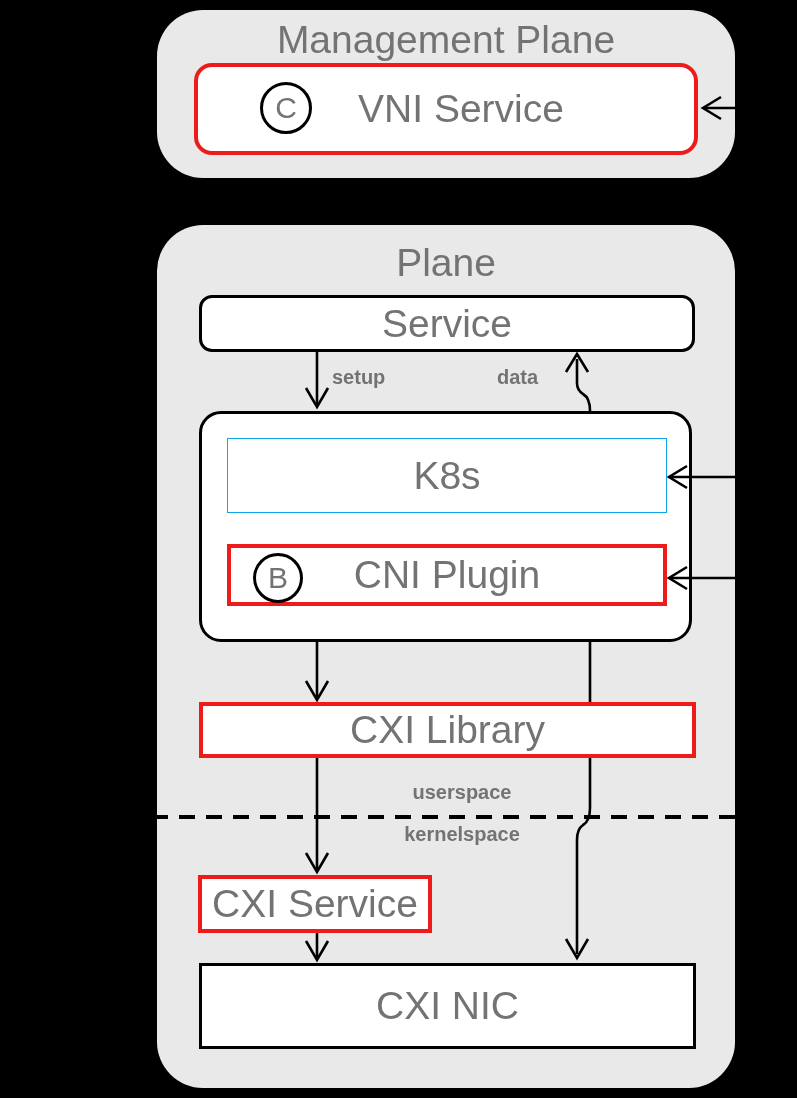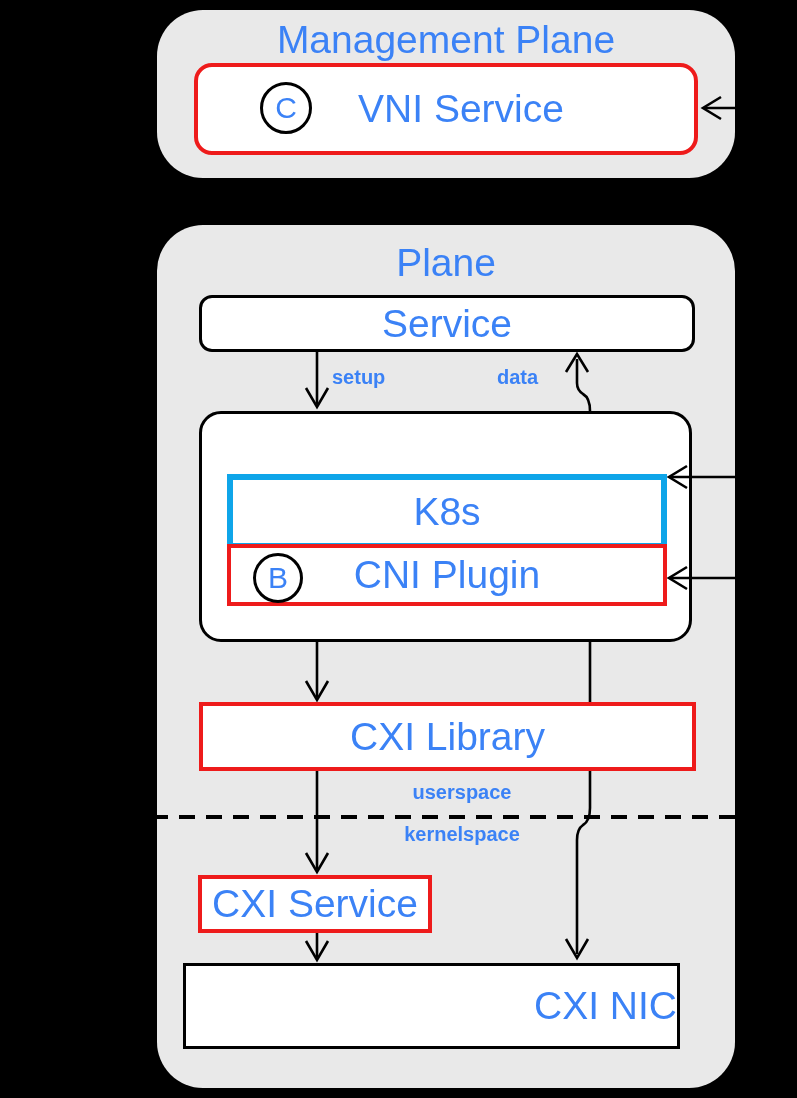--- a/index.html
+++ b/index.html
@@ -1,23 +1,23 @@
 <!DOCTYPE html>
 <html><head>
 <meta charset="utf-8">
 <style>
   html,body{margin:0;padding:0;background:#000;}
   #canvas{position:relative;width:797px;height:1098px;background:#000;overflow:hidden;
-          font-family:"Liberation Sans",sans-serif;color:#3b82f6;}
+          font-family:"Liberation Sans",sans-serif;color:#737373;}
   .panel{position:absolute;background:#e9e9e9;border-radius:46px;}
   .panel-title{position:absolute;width:578px;text-align:center;font-size:39px;}
   .whitebox{position:absolute;background:#fff;box-sizing:border-box;
             display:flex;align-items:center;justify-content:center;font-size:39px;}
   .blk{border:3px solid #000;}
-  .thin{border:6px solid #0ea5e9;margin-top:36px;}
+  .thin{border:1px solid #0ea5e9;}
   .red{border:4px solid #ee1b1b;}
   .badge{position:absolute;box-sizing:border-box;border:3px solid #000;border-radius:50%;
          width:52px;height:52px;display:flex;align-items:center;justify-content:center;
          font-size:30px;background:#fff;}
   .small-label{position:absolute;font-size:20px;font-weight:bold;}
   .centered{width:300px;text-align:center;}
   svg{position:absolute;left:0;top:0;}
   .lines{z-index:5;}
   .under{z-index:1;}
   .over{z-index:10;}
@@ -88,28 +88,28 @@
     <span>K8s</span>
   </div>
 
   <div class="whitebox red over" style="left:227px;top:544px;width:440px;height:62px;">
     <span>CNI Plugin</span>
   </div>
   <div class="badge over" style="left:253px;top:553px;width:50px;height:50px;">
     <span>B</span>
   </div>
 
-  <div class="whitebox red over" style="left:199px;top:702px;width:497px;height:69px;">
+  <div class="whitebox red over" style="left:199px;top:702px;width:497px;height:56px;">
     <span>CXI Library</span>
   </div>
 
   <div class="small-label centered over" style="left:312px;top:781px;">userspace</div>
   <div class="small-label centered over" style="left:312px;top:823px;">kernelspace</div>
 
   <div class="whitebox red over" style="left:198px;top:875px;width:234px;height:58px;">
     <span>CXI Service</span>
   </div>
 
-  <div class="whitebox blk over" style="left:183px;top:963px;width:497px;height:86px;justify-content:flex-end;">
+  <div class="whitebox blk over" style="left:199px;top:963px;width:497px;height:86px;">
     <span>CXI NIC</span>
   </div>
 
 </div>
 
 </body></html>

